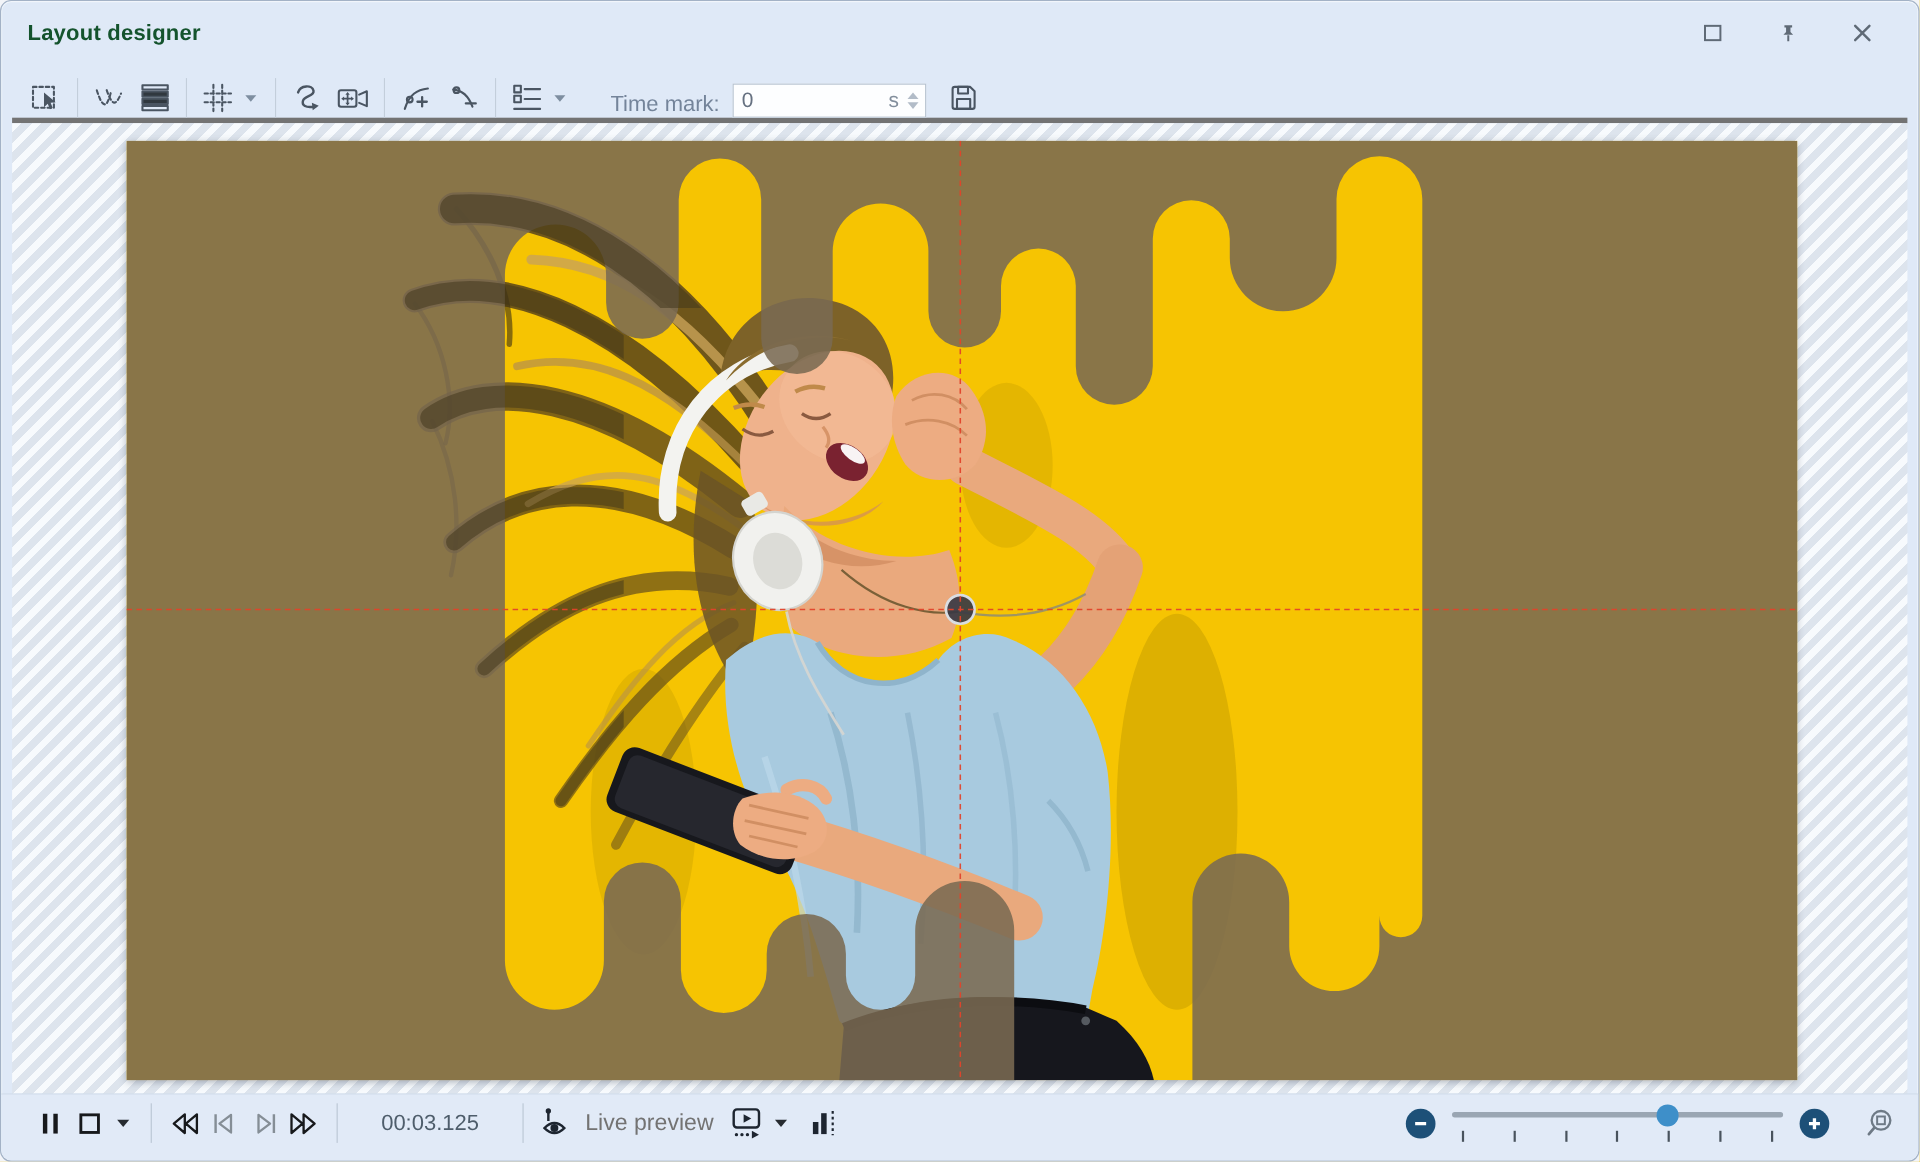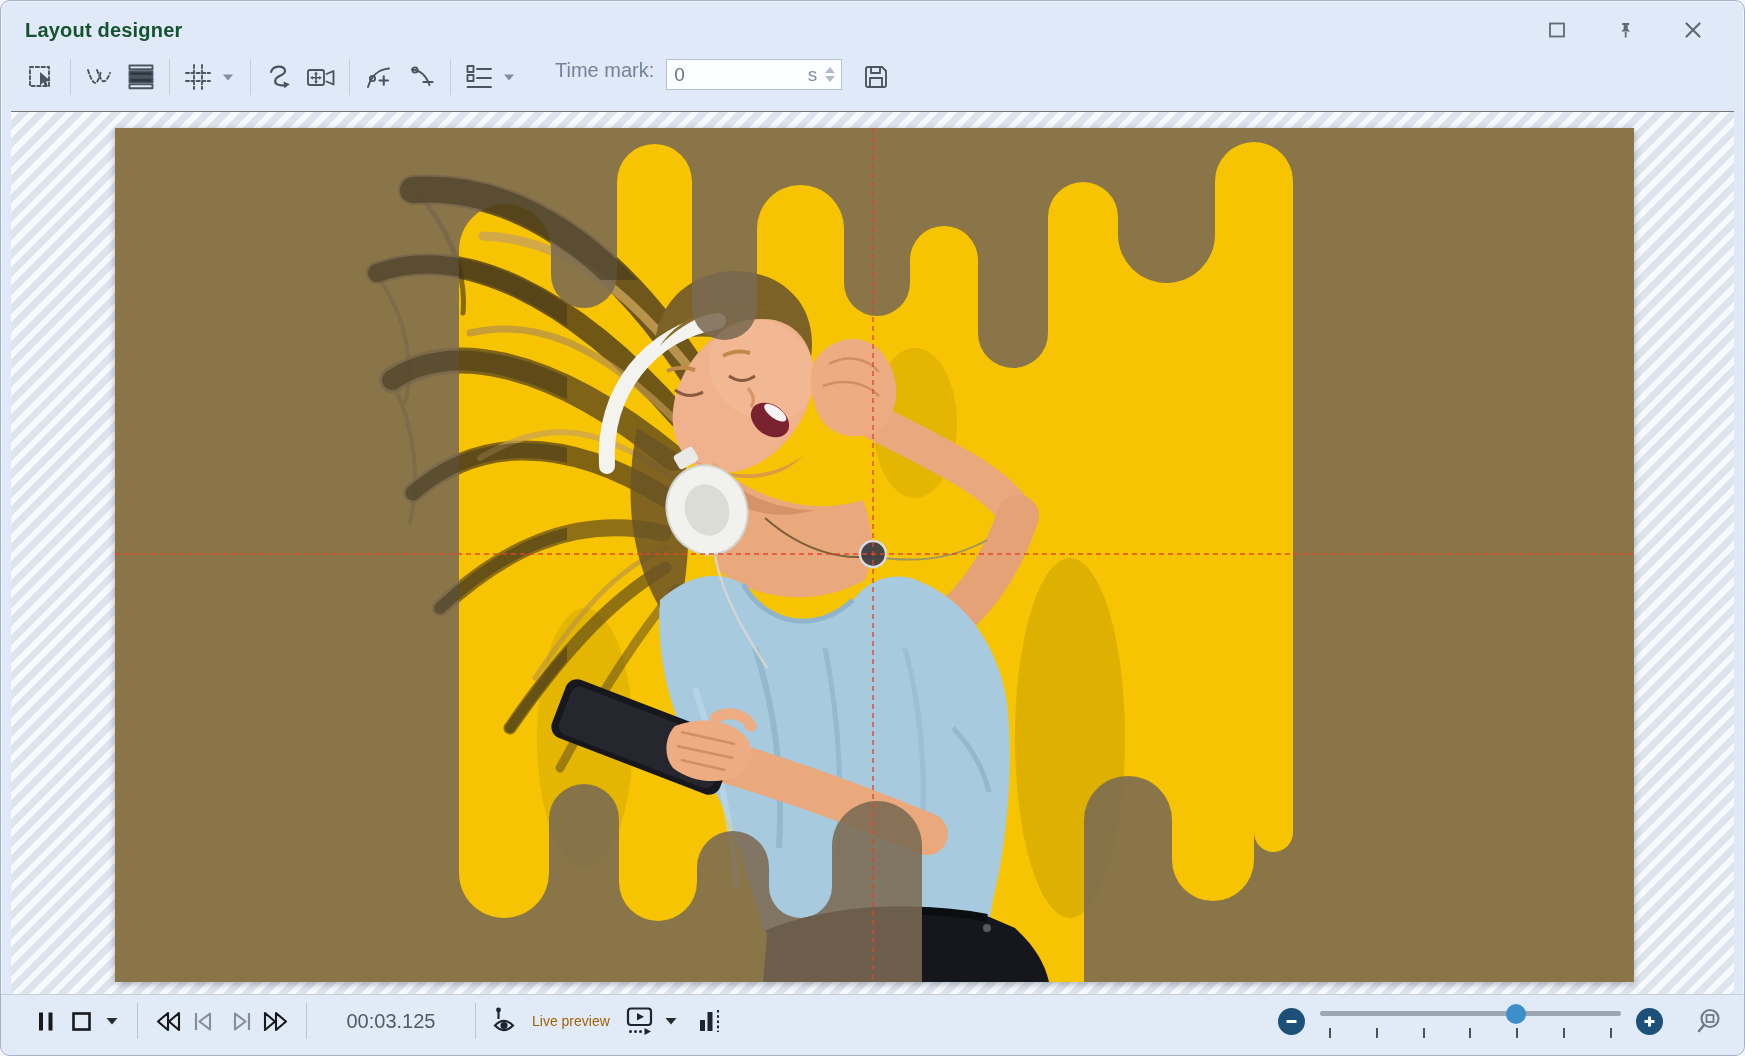--- a/index.html
+++ b/index.html
@@ -9,21 +9,21 @@
             border:1px solid #a3b2c6; box-shadow: inset 0 0 0 1px rgba(255,255,255,.55); overflow:hidden; }
 
   
   .titlebar { position:absolute; top:0; left:0; right:0; height:58px; display:flex; align-items:center; padding:0 24px; }
   .title { font-size:20px; font-weight:bold; color:#14532d; letter-spacing:.2px; }
   .win-controls { position:absolute; right:40px; top:0; height:58px; display:flex; align-items:center; gap:46px; }
   .win-btn { width:22px; height:22px; display:flex; align-items:center; justify-content:center; cursor:default; }
 
   
   .toolbar { position:absolute; top:58px; left:10px; right:10px; height:53px;
-             border-bottom:1px solid #737373; display:flex; align-items:flex-start; padding-left:13px; }
+             border-bottom:5px solid #737373; display:flex; align-items:flex-end; padding-left:13px; }
   .tbtn { width:36px; height:36px; display:flex; align-items:center; justify-content:center; border-radius:3px; }
   .tbtn.dd { width:24px; }
   .tsep { width:1px; height:36px; background:#c3cedb; margin:0 10px; }
   .tool-icon { stroke:#4a5562; fill:none; stroke-width:1.9; stroke-linecap:round; stroke-linejoin:round; }
   .timemark-label { font-size:20px; color:#74849a; margin-left:34px; white-space:nowrap; }
   .timemark-field { width:176px; height:31px; background:#fdfeff; border:1px solid #b6c2d0;
                     margin-left:12px; display:flex; align-items:center; padding-left:7px; }
   .timemark-field input { border:none; outline:none; background:transparent; width:100%;
                     font-size:19px; color:#667181; font-family:"Liberation Sans", sans-serif; }
   .timemark-unit { font-size:19px; color:#828e9c; padding:0 8px 0 4px; }
@@ -41,21 +41,21 @@
   .photo svg { display:block; }
 
   
   .bottombar { position:absolute; left:0; right:0; bottom:0; height:61px; background:#e1eaf7;
                border-top:1px solid #c3cfdd; border-radius:0 0 10px 10px;
                display:flex; align-items:center; padding:0 16px 8px 26px; }
   .pbtn { display:flex; align-items:center; justify-content:center; width:36px; height:36px; }
   .pbtn.narrow { width:26px; }
   .bsep { width:1px; height:36px; background:#b9c5d3; margin:0 12px; }
   .time-display { font-size:20px; color:#4e5d6b; width:128px; text-align:center; margin:0 8px; }
-  .live-label { font-size:14px; color:#a16207; margin:0 12px 0 8px; white-space:nowrap; }
+  .live-label { font-size:21px; color:#737373; margin:0 12px 0 8px; white-space:nowrap; }
   .right-cluster { margin-left:auto; display:flex; align-items:center; gap:15px; }
   .zoom-btn { width:27px; height:27px; border-radius:50%; background:#1d5078; display:flex; align-items:center; justify-content:center; }
   .slider { position:relative; width:301px; height:34px; }
   .slider .track { position:absolute; left:0; right:0; top:7px; height:5px; background:#9aa6b3; border-radius:3px; }
   .slider .thumb { position:absolute; top:0px; width:20px; height:20px; border-radius:50%;
                    background:#3e8fc9; transform:translateX(-50%); }
   .slider .ticks { position:absolute; left:9px; right:9px; top:24px; display:flex; justify-content:space-between; }
   .slider .tick { width:2px; height:10px; background:#49535d; }
 </style>
 </head>

